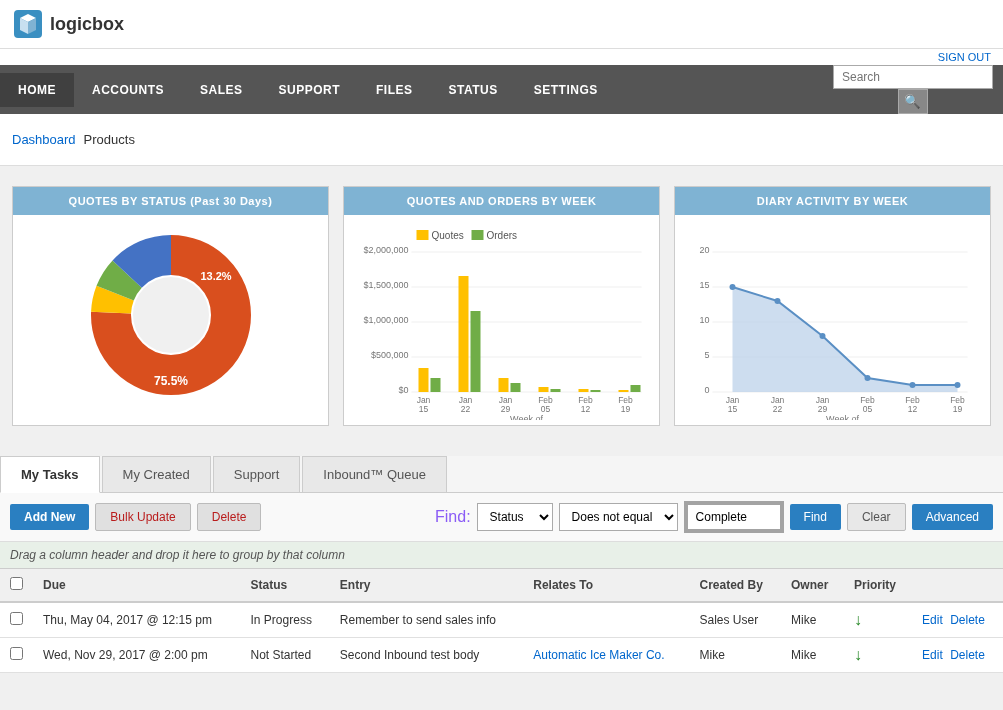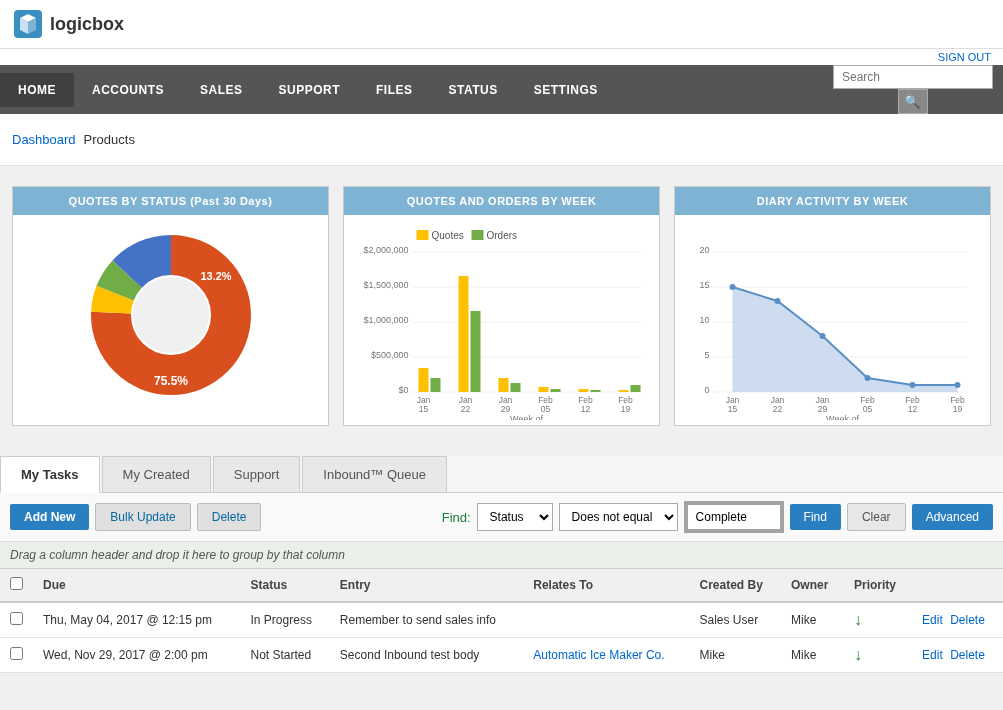--- a/index.html
+++ b/index.html
@@ -42,23 +42,23 @@
 
     
     #tasks-area { background: #fff; margin: 10px 0 0 0; }
     #tabs-bar { display: flex; border-bottom: 1px solid #ccc; background: #f5f5f5; }
     .tab { padding: 10px 20px; font-size: 13px; cursor: pointer; border: 1px solid #ccc; border-bottom: none; margin-right: 2px; background: #e8e8e8; color: #555; }
     .tab.active { background: #fff; color: #333; font-weight: bold; border-bottom: 1px solid #fff; margin-bottom: -1px; }
 
     
     #toolbar { display: flex; align-items: center; padding: 8px 10px; background: #f9f9f9; border-bottom: 1px solid #ddd; gap: 6px; }
     .btn-blue { background: #2a7fc1; color: #fff; border: none; padding: 6px 14px; cursor: pointer; font-size: 12px; font-weight: bold; border-radius: 2px; }
-    .btn-gray-outline { background: #e0e0e0; color: #0369a1; border: 1px solid #bbb; padding: 6px 14px; cursor: pointer; font-size: 12px; border-radius: 2px; }
+    .btn-gray-outline { background: #e0e0e0; color: #b91c1c; border: 1px solid #bbb; padding: 6px 14px; cursor: pointer; font-size: 12px; border-radius: 2px; }
     .find-group { margin-left: auto; display: flex; align-items: center; gap: 6px; }
-    .find-label { font-size: 13px; color: #15803d; }
+    .find-label { font-size: 16px; color: #8b5cf6; }
     .find-select { border: 1px solid #aaa; padding: 5px 8px; font-size: 12px; background: #fff; }
     .find-input { border: 4px solid #a3a3a3; padding: 5px 8px; font-size: 12px; width: 100px; }
     .btn-find { background: #2a7fc1; color: #fff; border: none; padding: 6px 14px; cursor: pointer; font-size: 12px; border-radius: 2px; }
     .btn-clear { background: #e8e8e8; color: #555; border: 1px solid #bbb; padding: 6px 14px; cursor: pointer; font-size: 12px; border-radius: 2px; }
     .btn-advanced { background: #2a7fc1; color: #fff; border: none; padding: 6px 14px; cursor: pointer; font-size: 12px; border-radius: 2px; }
 
     
     #drag-hint { background: #e8f0e8; padding: 6px 10px; font-size: 12px; color: #555; border-bottom: 1px solid #ccc; font-style: italic; }
 
     

